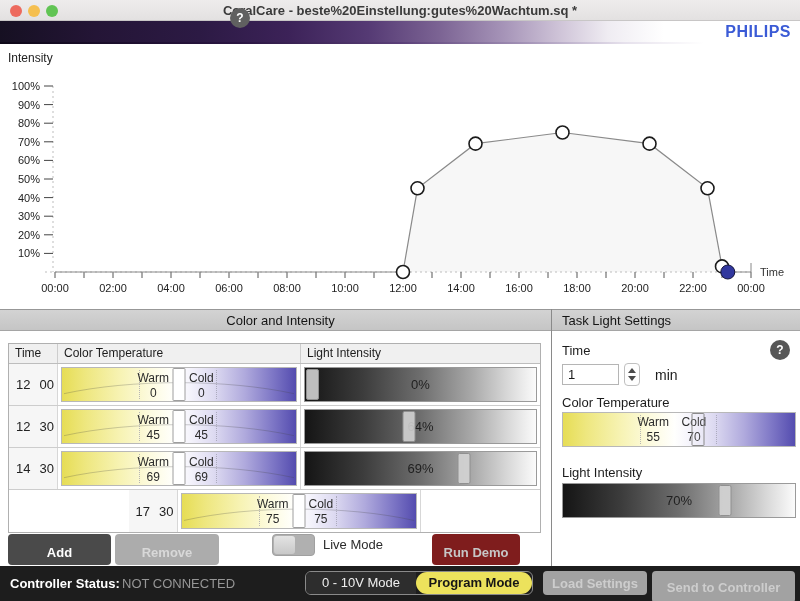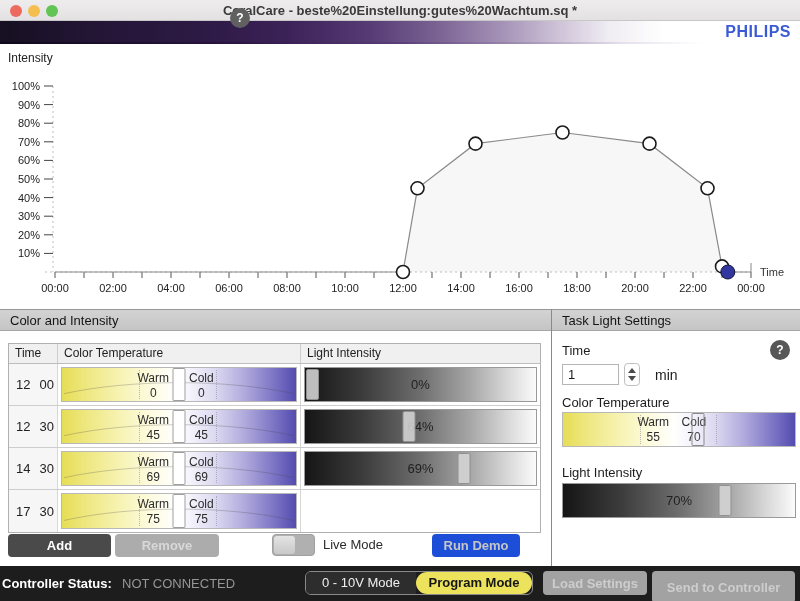--- a/index.html
+++ b/index.html
@@ -25,33 +25,33 @@
   #philips{position:absolute;right:9px;top:2px;font-size:16px;font-weight:700;
     letter-spacing:.5px;color:#3b5bd6;}
 
   
   #chart-wrap{position:absolute;left:0;top:44px;width:800px;height:264px;background:#fff;}
 
   
   .panel-hdr{position:absolute;height:22px;background:linear-gradient(#d3d3d3,#c5c5c5);
     border-top:1px solid #979797;border-bottom:1px solid #a5a5a5;
     font-size:13px;color:#141414;line-height:21px;padding-left:10px;}
-  #hdr-left{left:0;top:309px;width:551px;}
+  #hdr-left{left:0;top:309px;width:551px;text-align:center;}
   #hdr-right{left:552px;top:309px;width:248px;}
   #vdivider{position:absolute;left:551px;top:309px;width:1px;height:257px;background:#8a8a8a;}
 
   
   #table{position:absolute;left:8px;top:343px;width:533px;border:1px solid #b0b0b0;background:#fff;}
   #thead{display:flex;height:20px;background:#f0f0f0;border-bottom:1px solid #bdbdbd;}
   #thead .th{font-size:12px;color:#1c1c1c;line-height:19px;padding-left:6px;border-right:1px solid #cdcdcd;}
   .col-time{width:49px;}
   .col-ct{width:243px;}
   .col-li{width:239px;border-right:none !important;}
   .trow{display:flex;height:42px;border-bottom:1px solid #cdcdcd;background:#fff;}
-  .trow:last-child{border-bottom:none;}
+  .trow:last-child{border-bottom:none;justify-content:center;}
   .cell{position:relative;border-right:1px solid #d7d7d7;}
   .cell-time{width:49px;background:#f6f6f6;font-size:13px;color:#222;
     display:flex;align-items:center;padding-left:7px;gap:9px;}
   .cell-ct{width:243px;padding:3px;}
   .cell-li{width:239px;padding:3px;border-right:none;}
 
   .ct-bar{position:relative;width:100%;height:100%;border:1px solid #b8b8b8;
     background:linear-gradient(90deg,#e6dd55 0%,#eee77f 10%,#f7f3b4 25%,#fdfbe0 38%,
       #fffffd 48%,#f6f5fc 54%,#dddaf1 65%,#b0aadd 78%,#7e77c6 90%,#544caf 100%);}
   .dotline{position:absolute;top:2px;bottom:2px;width:0;border-left:1px dotted #9a9aa8;opacity:.7;}
@@ -65,25 +65,25 @@
   .cold-col{left:calc(50% + 10px);}
 
   .li-bar{position:relative;width:100%;height:100%;border:1px solid #9a9a9a;
     background:linear-gradient(90deg,#151515 0%,#3c3c3c 25%,#6e6e6e 50%,#a8a8a8 72%,#d9d9d9 88%,#fbfbfb 100%);
     display:flex;align-items:center;justify-content:center;}
   .li-text{font-size:13px;color:#1f1f1f;}
   .li-handle{position:absolute;top:1px;bottom:1px;width:13px;background:rgba(213,213,213,.88);
     border:1px solid #909090;border-radius:2px;}
 
   
-  .btn{position:absolute;top:534px;height:23px;border-radius:4px;font-size:13px;font-weight:700;
-    text-align:center;line-height:22px;border:none;padding:0;}
+  .btn{position:absolute;top:534px;height:31px;border-radius:4px;font-size:13px;font-weight:700;
+    text-align:center;line-height:22px;border:none;padding:8px;}
   #btn-add{left:8px;width:103px;background:#4a4a4a;color:#fff;}
   #btn-remove{left:115px;width:104px;background:#acacac;color:#d8d8d8;}
-  #btn-rundemo{left:432px;width:88px;background:#1d4ed8;color:#c6c6c6;}
+  #btn-rundemo{left:432px;width:88px;background:#7f1d1d;color:#c6c6c6;}
   #toggle{position:absolute;left:272px;top:534px;width:43px;height:22px;border-radius:4px;
     background:#b0b0b0;border:1px solid #a0a0a0;}
   #toggle-knob{position:absolute;left:1px;top:1px;width:21px;height:18px;border-radius:3px;
     background:linear-gradient(#e3e3e3,#c8c8c8);}
   #live-mode-label{position:absolute;left:323px;top:537px;font-size:13px;color:#2b2b2b;}
 
   
   .tp-label{position:absolute;font-size:13px;color:#1c1c1c;}
   .help-circle{position:absolute;width:20px;height:20px;border-radius:50%;background:#575757;
     color:#fff;font-size:12px;font-weight:700;text-align:center;line-height:20px;border:none;padding:0;}
@@ -98,21 +98,21 @@
     border-top:5px solid #4a4a4a;}
   #tp-min{position:absolute;left:655px;top:367px;font-size:14px;color:#1c1c1c;}
   .tp-slider{position:absolute;left:562px;width:234px;height:35px;}
   #tp-ct{top:412px;}
   #tp-li{top:483px;}
   #tp-ct .ct-handle{background:rgba(255,255,255,0.12);border-color:#8a8a8a;}
   #tp-ct .ct-col{top:2px;}
 
   
   #bottombar{position:absolute;left:0;top:566px;width:800px;height:35px;background:#1d1d1d;}
-  #cs-label{position:absolute;left:2px;top:10px;font-size:13px;font-weight:700;color:#fff;}
+  #cs-label{position:absolute;left:10px;top:10px;font-size:13px;font-weight:700;color:#fff;}
   #cs-value{position:absolute;left:122px;top:10px;font-size:13px;color:#969696;}
   #cs-help{left:230px;top:8px;background:#606060;}
   #segmented{position:absolute;left:305px;top:571px;height:24px;display:flex;
     border:1px solid #8a8a8a;border-radius:6px;overflow:hidden;}
   .seg{height:22px;font-size:13px;line-height:22px;text-align:center;border:none;padding:0;}
   #seg-010{width:110px;background:#2d2d2d;color:#efefef;}
   #seg-prog{width:116px;background:#ece25c;color:#161616;font-weight:600;border-radius:11px;}
   #btn-load{position:absolute;left:543px;top:571px;width:104px;height:24px;border-radius:4px;
     background:#a2a2a2;color:#cdcdcd;font-size:13px;font-weight:700;border:none;}
   #btn-send{position:absolute;left:652px;top:571px;width:143px;height:32px;border-radius:4px;

